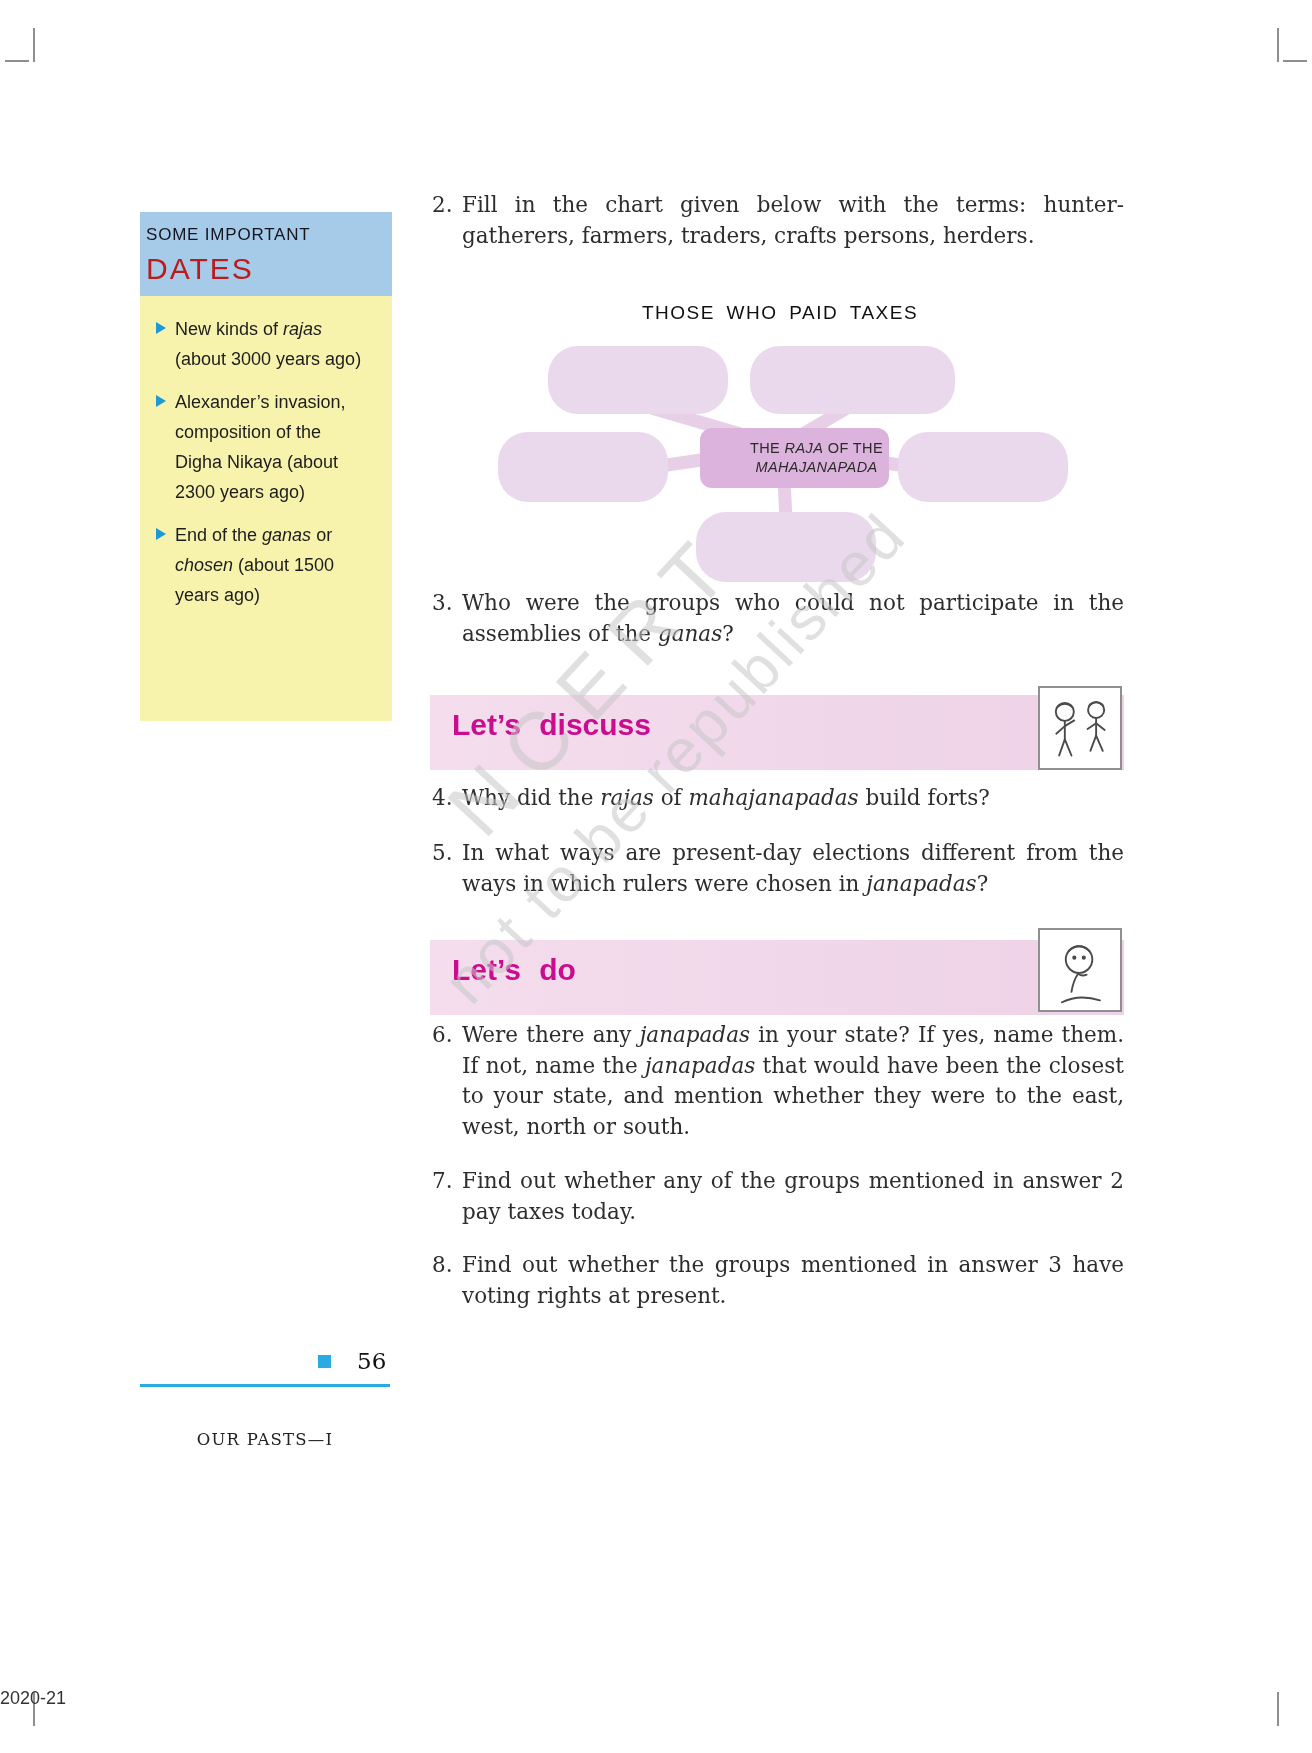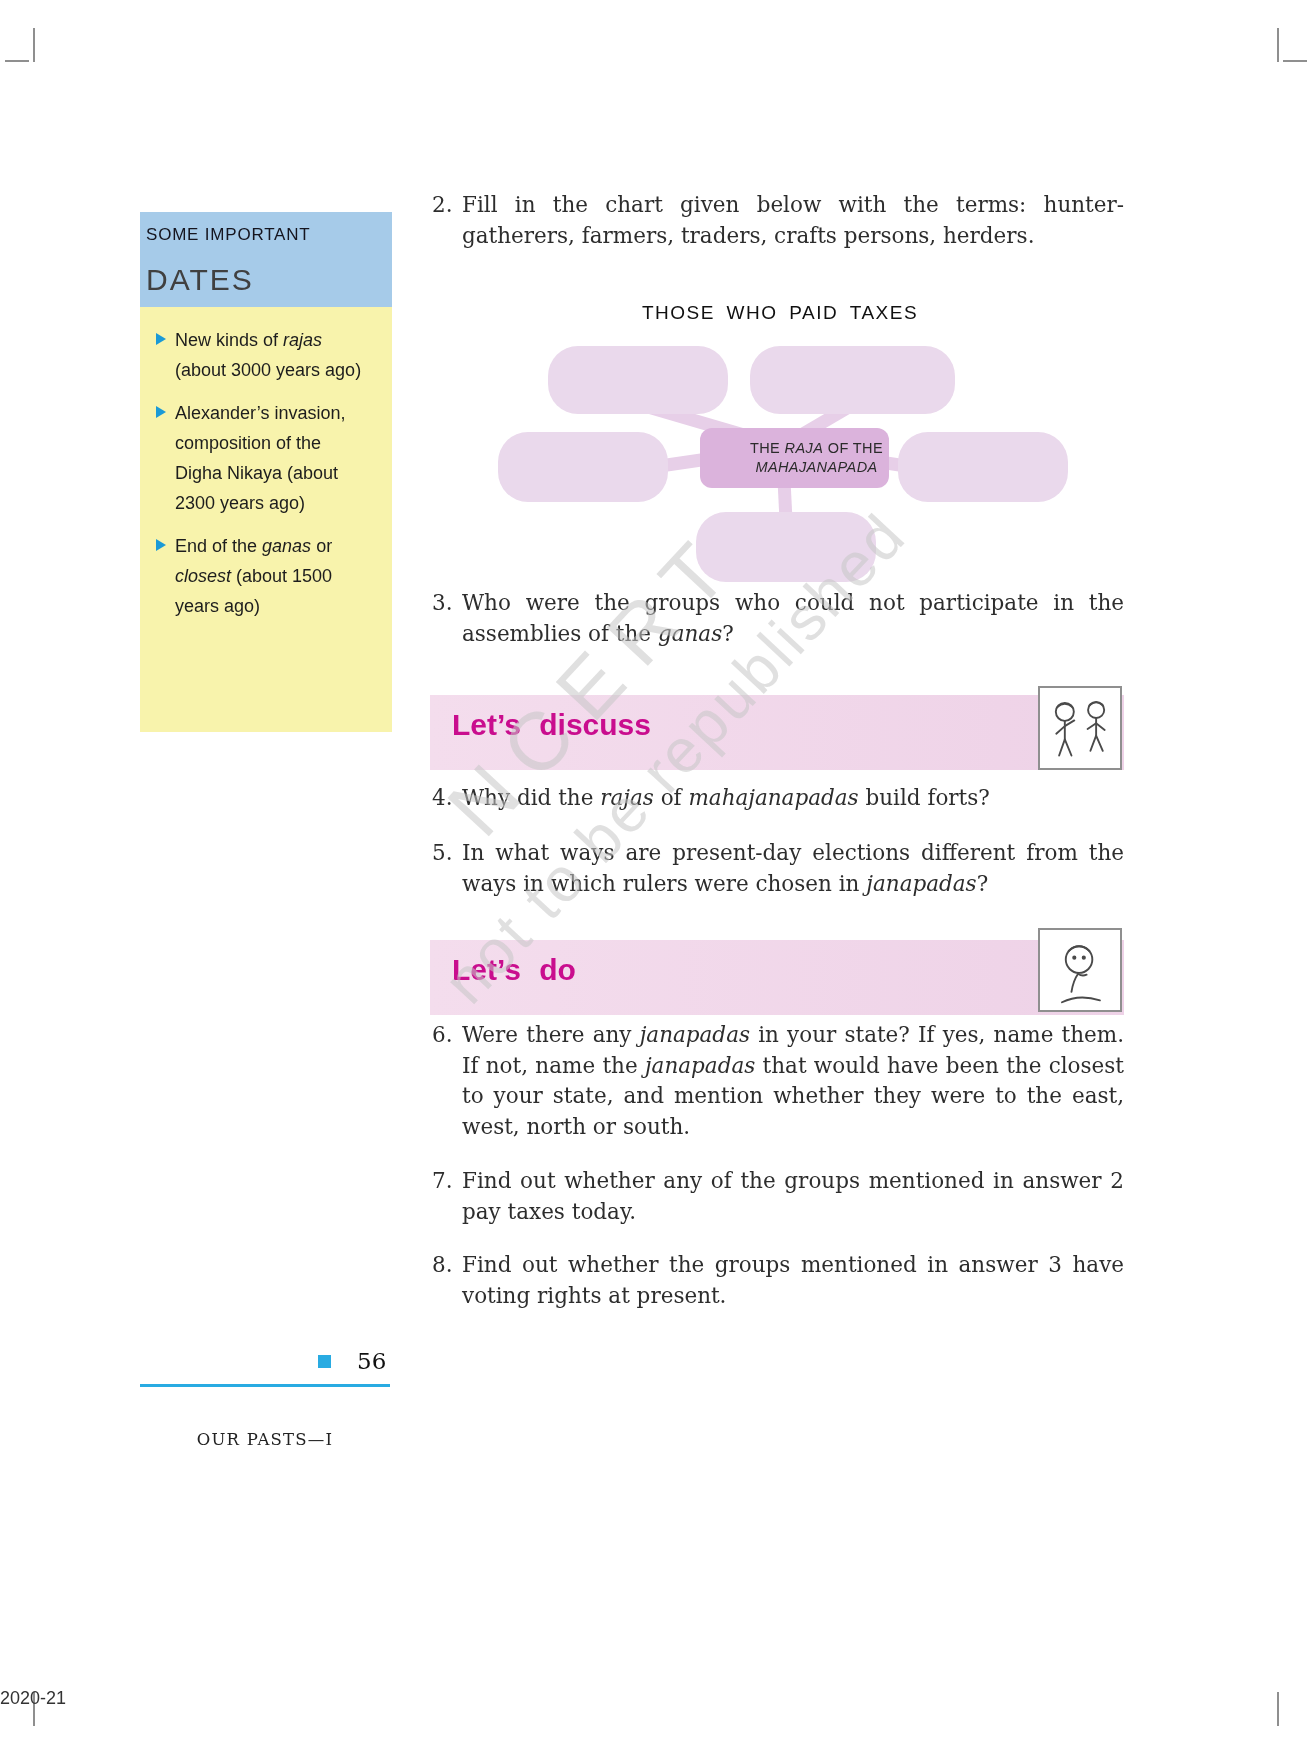--- a/index.html
+++ b/index.html
@@ -9,21 +9,21 @@
     font-family:"DejaVu Serif", serif; color:#2d2d2d; overflow:hidden;
   }
 
   
   .mark { position:absolute; background:#8f8f8f; }
 
   
   .sidebar { position:absolute; left:140px; top:212px; width:252px; font-family:"Liberation Sans", sans-serif; }
   .sidebar-header { background:#a6cbe9; text-align:left; padding:13px 6px 10px; }
   .sidebar-kicker { font-size:17px; letter-spacing:0.8px; color:#15151f; }
-  .sidebar-title  { font-size:30px; letter-spacing:2px; color:#404040; margin-top:18px; }
+  .sidebar-title  { font-size:30px; letter-spacing:2px; color:#b91c1c; margin-top:7px; }
   .sidebar-body { background:#f8f3ac; padding:18px 20px 20px 16px; min-height:425px; }
   .sb-item { display:flex; gap:9px; margin-bottom:13px; font-size:18px; line-height:30px; color:#1d1d1d; }
   .tri { width:0; height:0; border-left:10px solid #1b9ad6; border-top:6.5px solid transparent;
          border-bottom:6.5px solid transparent; margin-top:8px; flex:none; }
 
   
   .q { position:absolute; left:430px; width:694px; font-size:21.5px; line-height:30.5px; }
   .qnum { position:absolute; left:2px; top:0; }
   .qtext { margin-left:32px; text-align:justify; }
 
@@ -82,21 +82,21 @@
       <div class="sb-item">
         <span class="tri"></span>
         <span><span>New kinds of </span><i>rajas</i><span> (about 3000 years ago)</span></span>
       </div>
       <div class="sb-item">
         <span class="tri"></span>
         <span><span>Alexander’s invasion, composition of the Digha Nikaya (about 2300 years ago)</span></span>
       </div>
       <div class="sb-item">
         <span class="tri"></span>
-        <span><span>End of the </span><i>ganas</i><span> or </span><i>closest</i><span> (about 1500 years ago)</span></span>
+        <span><span>End of the </span><i>ganas</i><span> or </span><i>chosen</i><span> (about 1500 years ago)</span></span>
       </div>
     </div>
   </div>
 
   <div class="q" style="top:190px;">
     <span class="qnum">2.</span>
     <div class="qtext"><span>Fill in the chart given below with the terms: hunter-gatherers, farmers, traders, crafts persons, herders.</span></div>
   </div>
 
   <div class="chart-heading">THOSE WHO PAID TAXES</div>

